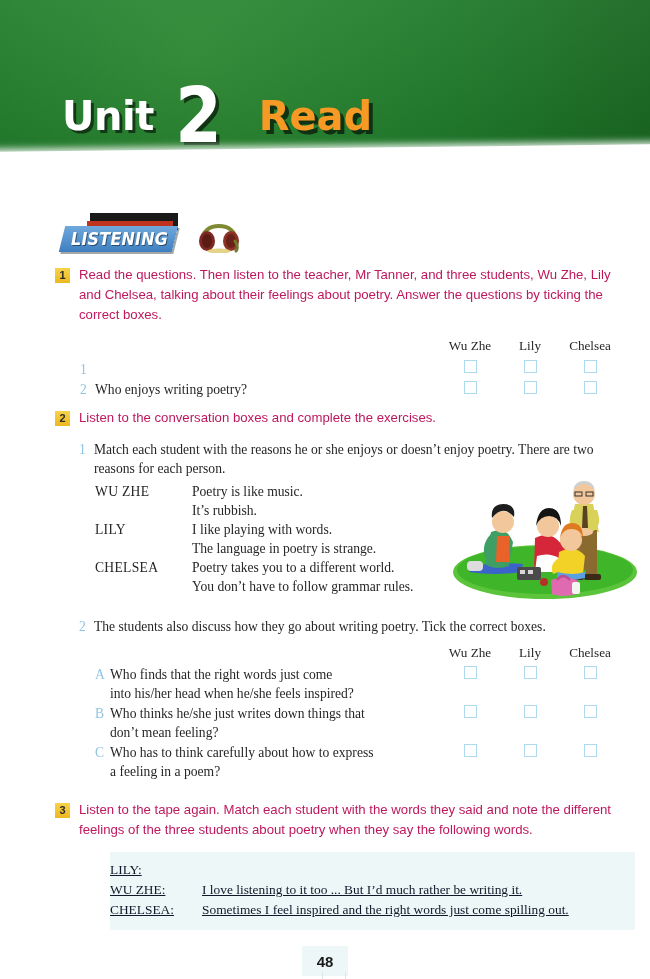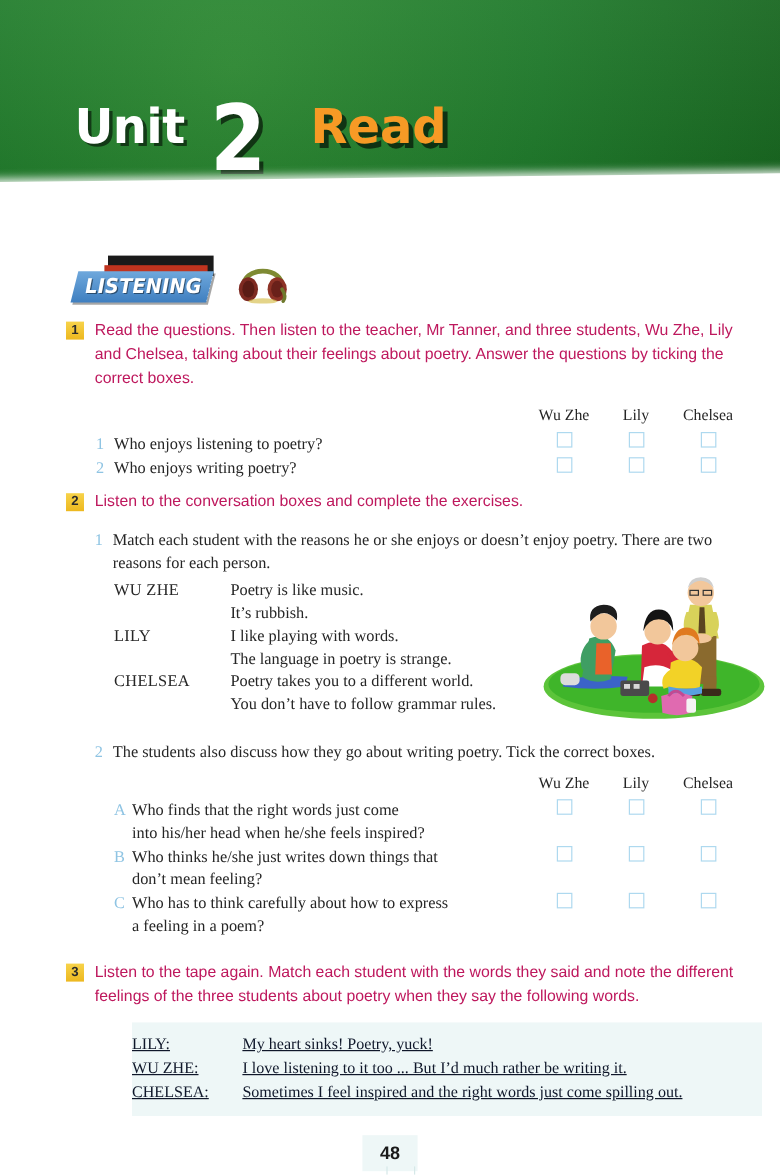--- a/index.html
+++ b/index.html
@@ -35,21 +35,21 @@
     width: 680px; height: 26px;
     background: #ffffff;
     transform: rotate(-0.65deg);
     box-shadow: 0 -5px 7px -2px rgba(255,255,255,0.85);
   }
   .header-title {
     position: absolute;
     left: 62px;
     top: 86px;
     display: flex;
-    align-items: flex-start;
+    align-items: center;
     gap: 0px;
     white-space: nowrap;
   }
   .unit-word {
     font-size: 40px;
     font-weight: bold;
     color: #ffffff;
     letter-spacing: -0.5px;
     text-shadow: 3px 3px 0 rgba(0,0,0,0.55);
     line-height: 1;
@@ -333,21 +333,20 @@
     <div class="cb-headrow">
       <div>Wu Zhe</div>
       <div>Lily</div>
       <div>Chelsea</div>
     </div>
   </div>
 
   <div style="position:absolute; left:80px; top:200px; width:560px;">
     <div class="sub-item">
       <div class="sub-marker">1</div>
-      <div>Who enjoys listening to poetry?</div>
     </div>
   </div>
   <div class="cbtable" style="left:440px; top:200px;">
     <div class="cb-row">
       <div class="cb-cell">
           <span class="cbox"></span>
         </div>
       <div class="cb-cell">
           <span class="cbox"></span>
         </div>
@@ -565,21 +564,20 @@
   <div class="exercise" style="top:640px;">
     <div class="ex-head">
       <div class="ex-num">3</div>
       <div class="ex-text">Listen to the tape again. Match each student with the words they said and note the different feelings of the three students about poetry when they say the following words.</div>
     </div>
   </div>
 
   <div class="quotebox">
     <div class="quote-row">
       <div class="quote-name">LILY:</div>
-      <div class="quote-text">My heart sinks! Poetry, yuck!</div>
     </div>
     <div class="quote-row">
       <div class="quote-name">WU ZHE:</div>
       <div class="quote-text">I love listening to it too ... But I’d much rather be writing it.</div>
     </div>
     <div class="quote-row">
       <div class="quote-name">CHELSEA:</div>
       <div class="quote-text">Sometimes I feel inspired and the right words just come spilling out.</div>
     </div>
   </div>

